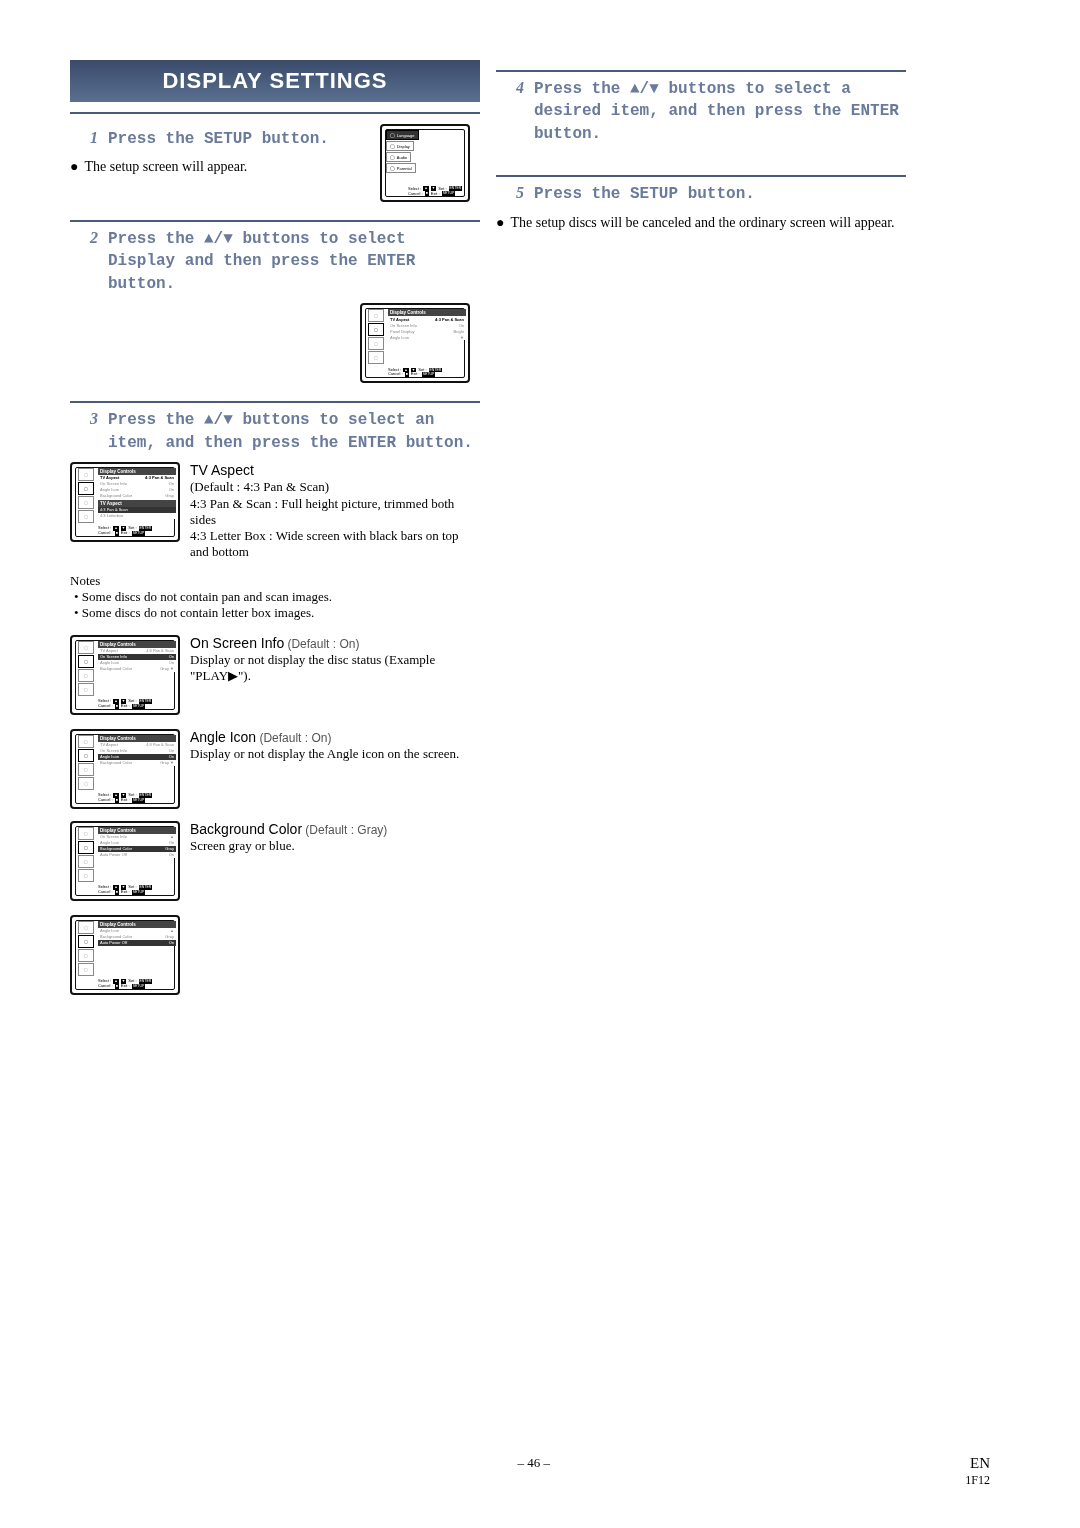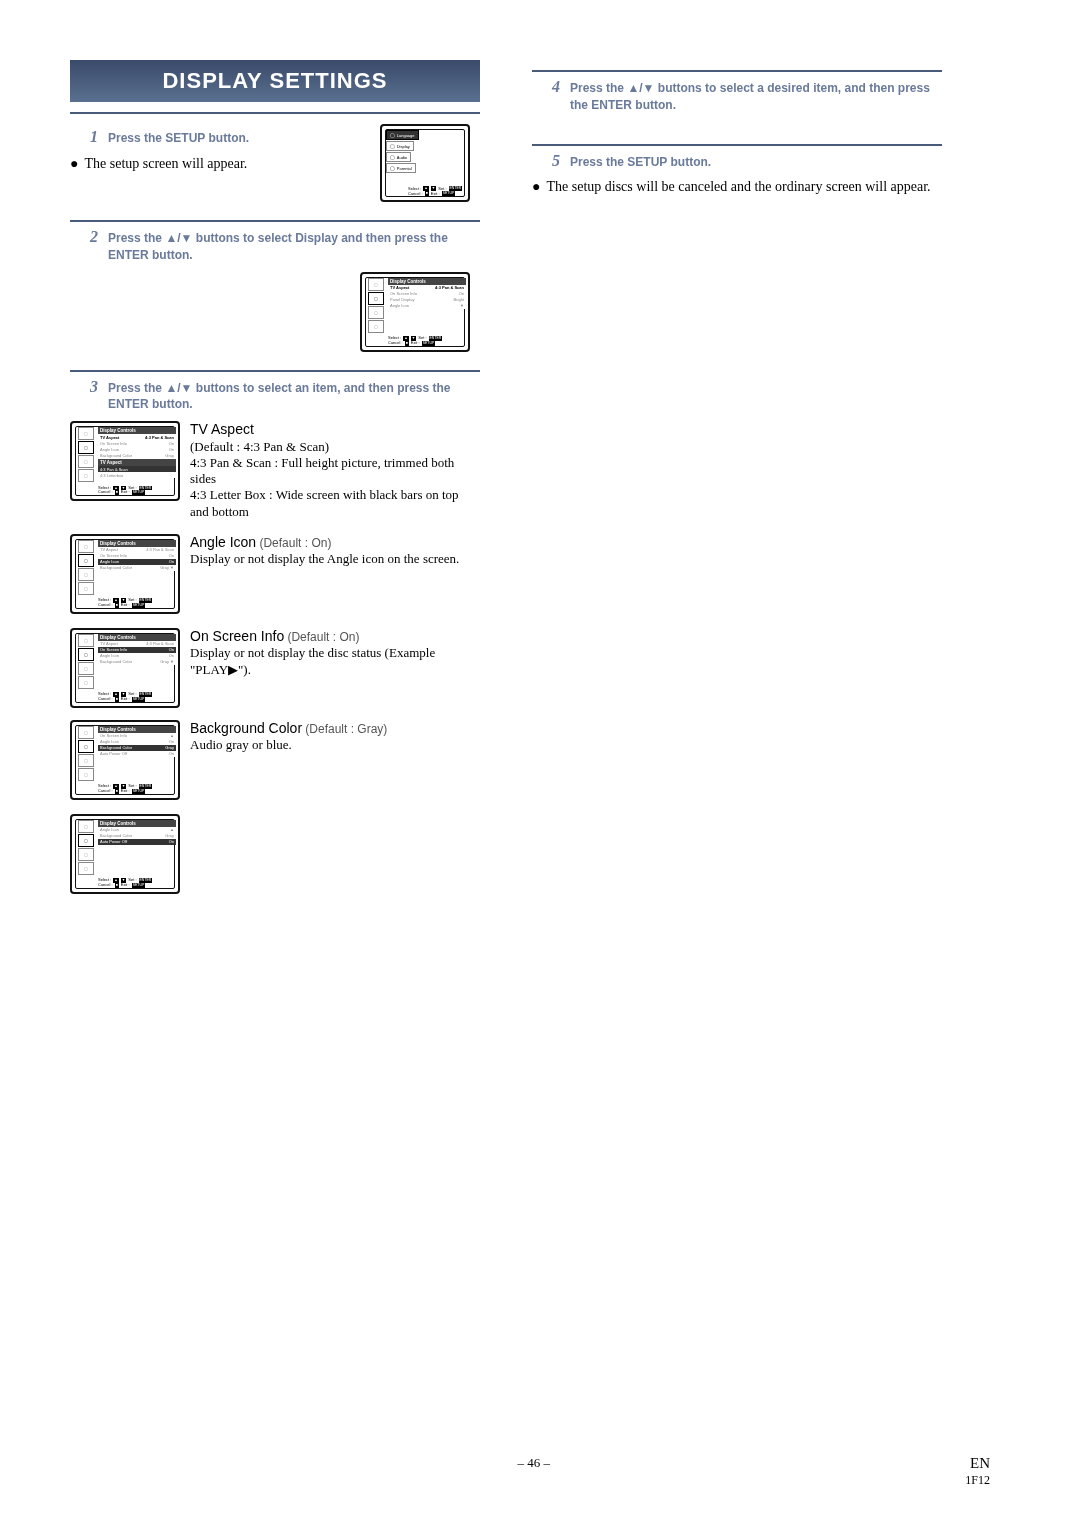--- a/index.html
+++ b/index.html
@@ -7,21 +7,21 @@
       font-family: Arial, Helvetica, sans-serif;
       background: #fff;
       width: 1080px;
       height: 1528px;
       position: relative;
       color: #000;
     }
     .page {
       padding: 60px 70px 40px 70px;
       display: flex;
-      gap: 52px;
+      gap: 16px;
     }
     .col-left { width: 410px; }
     .col-right { width: 410px; }
     .title-bar {
       background: linear-gradient(to bottom, #3a4a6a, #5a7090);
       color: #fff;
       font-weight: bold;
       font-size: 22px;
       padding: 8px 20px;
       text-align: center;
@@ -56,22 +56,23 @@
     .step-num {
       color: #6a7a9a;
       font-weight: bold;
       font-style: italic;
       font-size: 16px;
       font-family: 'Times New Roman', serif;
     }
     .step-text {
       color: #6a7a9a;
       font-weight: bold;
-      font-size: 12px;
+      font-size: 16px;
       line-height: 1.4;
+      font-family: Liberation Mono, monospace;
     }
     .bullet-line {
       display: flex;
       gap: 6px;
       margin-left: 0;
       font-size: 14px;
       font-family: 'Times New Roman', serif;
       color: #000;
       margin-bottom: 4px;
       line-height: 1.3;
@@ -374,41 +375,48 @@
         </div>
       </div>
       <div class="desc-block">
         <span class="hdr">TV Aspect</span><br>
         <span>(Default : 4:3 Pan &amp; Scan)</span><br>
         <span>4:3 Pan &amp; Scan : Full height picture, trimmed both sides</span><br>
         <span>4:3 Letter Box : Wide screen with black bars on top and bottom</span>
       </div>
     </div>
 
+    <div class="note-block">
+      <div class="note-hdr">Notes</div>
+      <ul>
+        <li>Some discs do not contain pan and scan images.</li>
+        <li>Some discs do not contain letter box images.</li>
+      </ul>
+    </div>
 
     <div class="section-row" style="margin-top:14px;">
       <div class="thumb">
         <div class="thumb-inner"></div>
         <div class="thumb-sidebar">
           <div class="sicon">▢</div>
           <div class="sicon active">▢</div>
           <div class="sicon">▢</div>
           <div class="sicon">▢</div>
         </div>
         <div class="thumb-top-box">
           <div class="thdr">Display Controls</div>
           <div class="trow">
               <span>TV Aspect</span>
               <span>4:3 Pan &amp; Scan</span>
             </div>
-          <div class="trow">
+          <div class="trow hl">
               <span>On Screen Info</span>
               <span>On</span>
             </div>
-          <div class="trow hl">
+          <div class="trow">
               <span>Angle Icon</span>
               <span>On</span>
             </div>
           <div class="trow">
               <span>Background Color</span>
               <span>Gray ▼</span>
             </div>
         </div>
         <div class="thumb-bottom">
           <div class="brow">
@@ -420,45 +428,45 @@
             </div>
           <div class="brow">
               <span>Cancel :</span>
               <span class="bbtn">■</span>
               <span>Exit :</span>
               <span class="bbtn">SETUP</span>
             </div>
         </div>
       </div>
       <div class="desc-block">
-        <span class="hdr">Angle Icon</span> <span class="gray">(Default : On)</span><br>
-        <span>Display or not display the Angle icon on the screen.</span>
+        <span class="hdr">On Screen Info</span> <span class="gray">(Default : On)</span><br>
+        <span>Display or not display the disc status (Example "PLAY▶").</span>
       </div>
     </div>
 
     <div class="section-row" style="margin-top:14px;">
       <div class="thumb">
         <div class="thumb-inner"></div>
         <div class="thumb-sidebar">
           <div class="sicon">▢</div>
           <div class="sicon active">▢</div>
           <div class="sicon">▢</div>
           <div class="sicon">▢</div>
         </div>
         <div class="thumb-top-box">
           <div class="thdr">Display Controls</div>
           <div class="trow">
               <span>TV Aspect</span>
               <span>4:3 Pan &amp; Scan</span>
             </div>
+          <div class="trow">
+              <span>On Screen Info</span>
+              <span>On</span>
+            </div>
           <div class="trow hl">
-              <span>On Screen Info</span>
-              <span>On</span>
-            </div>
-          <div class="trow">
               <span>Angle Icon</span>
               <span>On</span>
             </div>
           <div class="trow">
               <span>Background Color</span>
               <span>Gray ▼</span>
             </div>
         </div>
         <div class="thumb-bottom">
           <div class="brow">
@@ -470,22 +478,22 @@
             </div>
           <div class="brow">
               <span>Cancel :</span>
               <span class="bbtn">■</span>
               <span>Exit :</span>
               <span class="bbtn">SETUP</span>
             </div>
         </div>
       </div>
       <div class="desc-block">
-        <span class="hdr">On Screen Info</span> <span class="gray">(Default : On)</span><br>
-        <span>Display or not display the disc status (Example "PLAY▶").</span>
+        <span class="hdr">Angle Icon</span> <span class="gray">(Default : On)</span><br>
+        <span>Display or not display the Angle icon on the screen.</span>
       </div>
     </div>
 
     <div class="section-row" style="margin-top:0;">
       <div class="thumb">
         <div class="thumb-inner"></div>
         <div class="thumb-sidebar">
           <div class="sicon">▢</div>
           <div class="sicon active">▢</div>
           <div class="sicon">▢</div>
@@ -521,21 +529,21 @@
           <div class="brow">
               <span>Cancel :</span>
               <span class="bbtn">■</span>
               <span>Exit :</span>
               <span class="bbtn">SETUP</span>
             </div>
         </div>
       </div>
       <div class="desc-block">
         <span class="hdr">Background Color</span> <span class="gray">(Default : Gray)</span><br>
-        <span>Audio gray or blue.</span>
+        <span>Screen gray or blue.</span>
       </div>
     </div>
 
     <div class="section-row" style="margin-top:14px;">
       <div class="thumb">
         <div class="thumb-inner"></div>
         <div class="thumb-sidebar">
           <div class="sicon">▢</div>
           <div class="sicon active">▢</div>
           <div class="sicon">▢</div>

